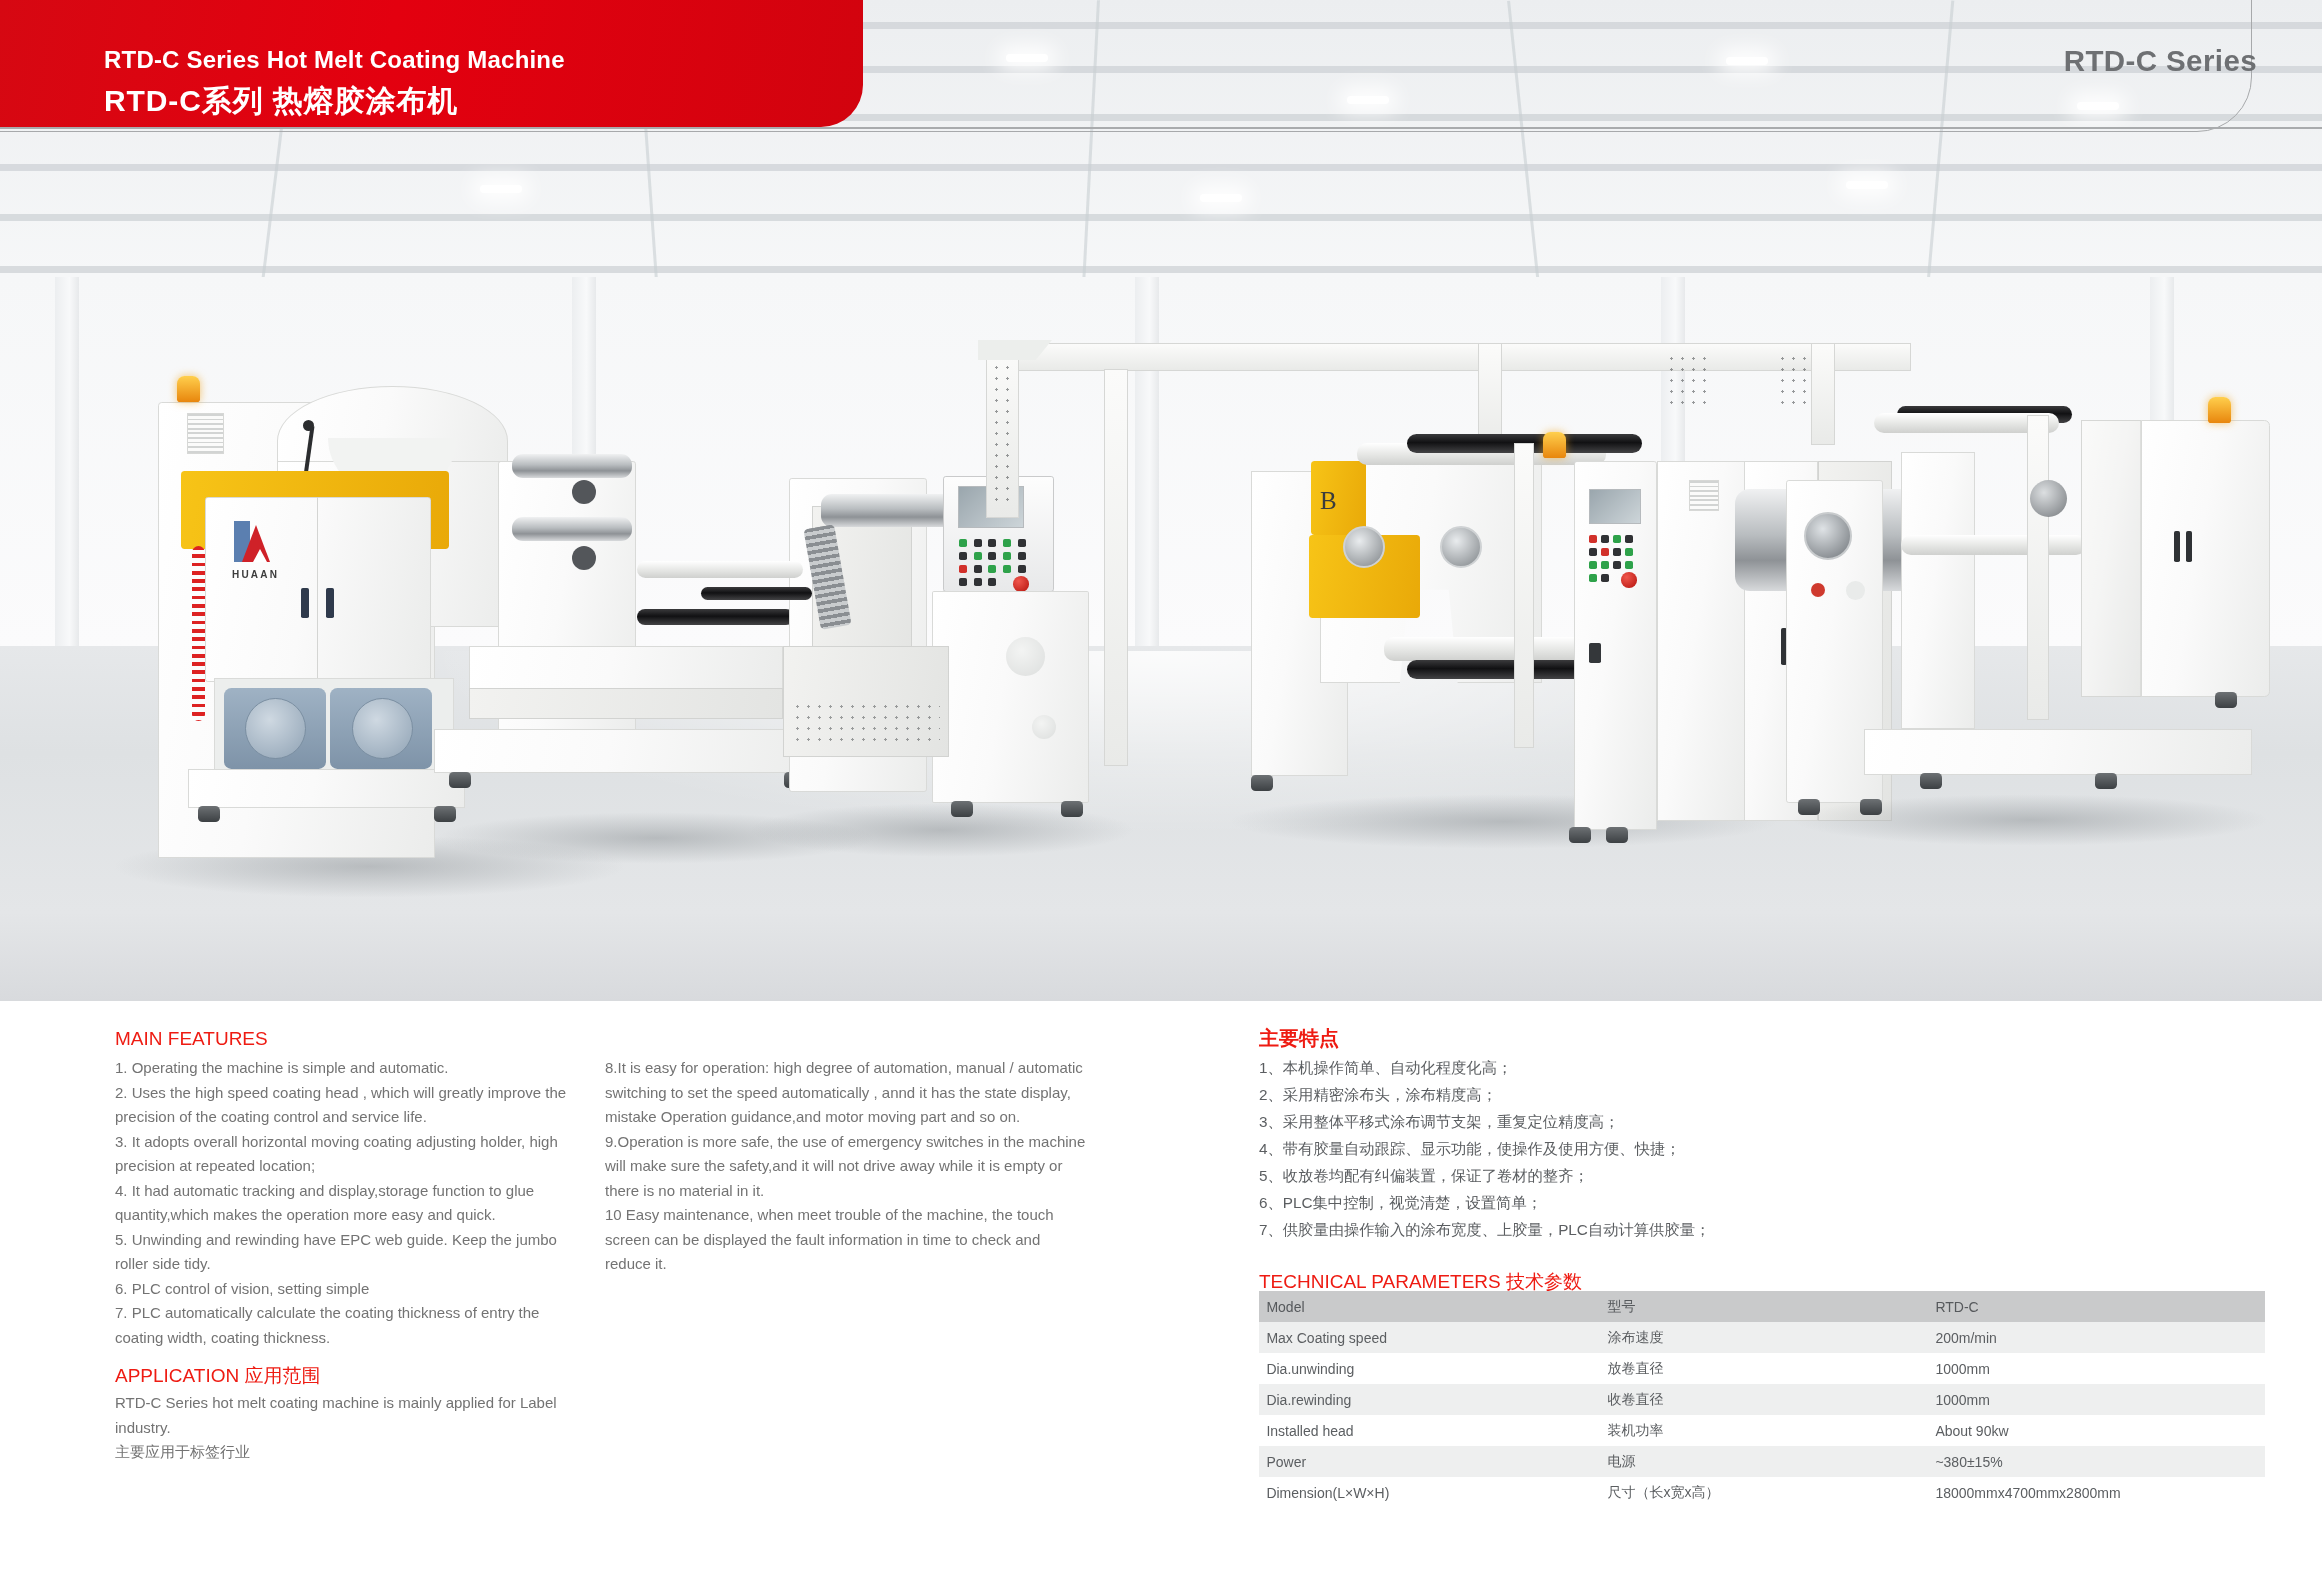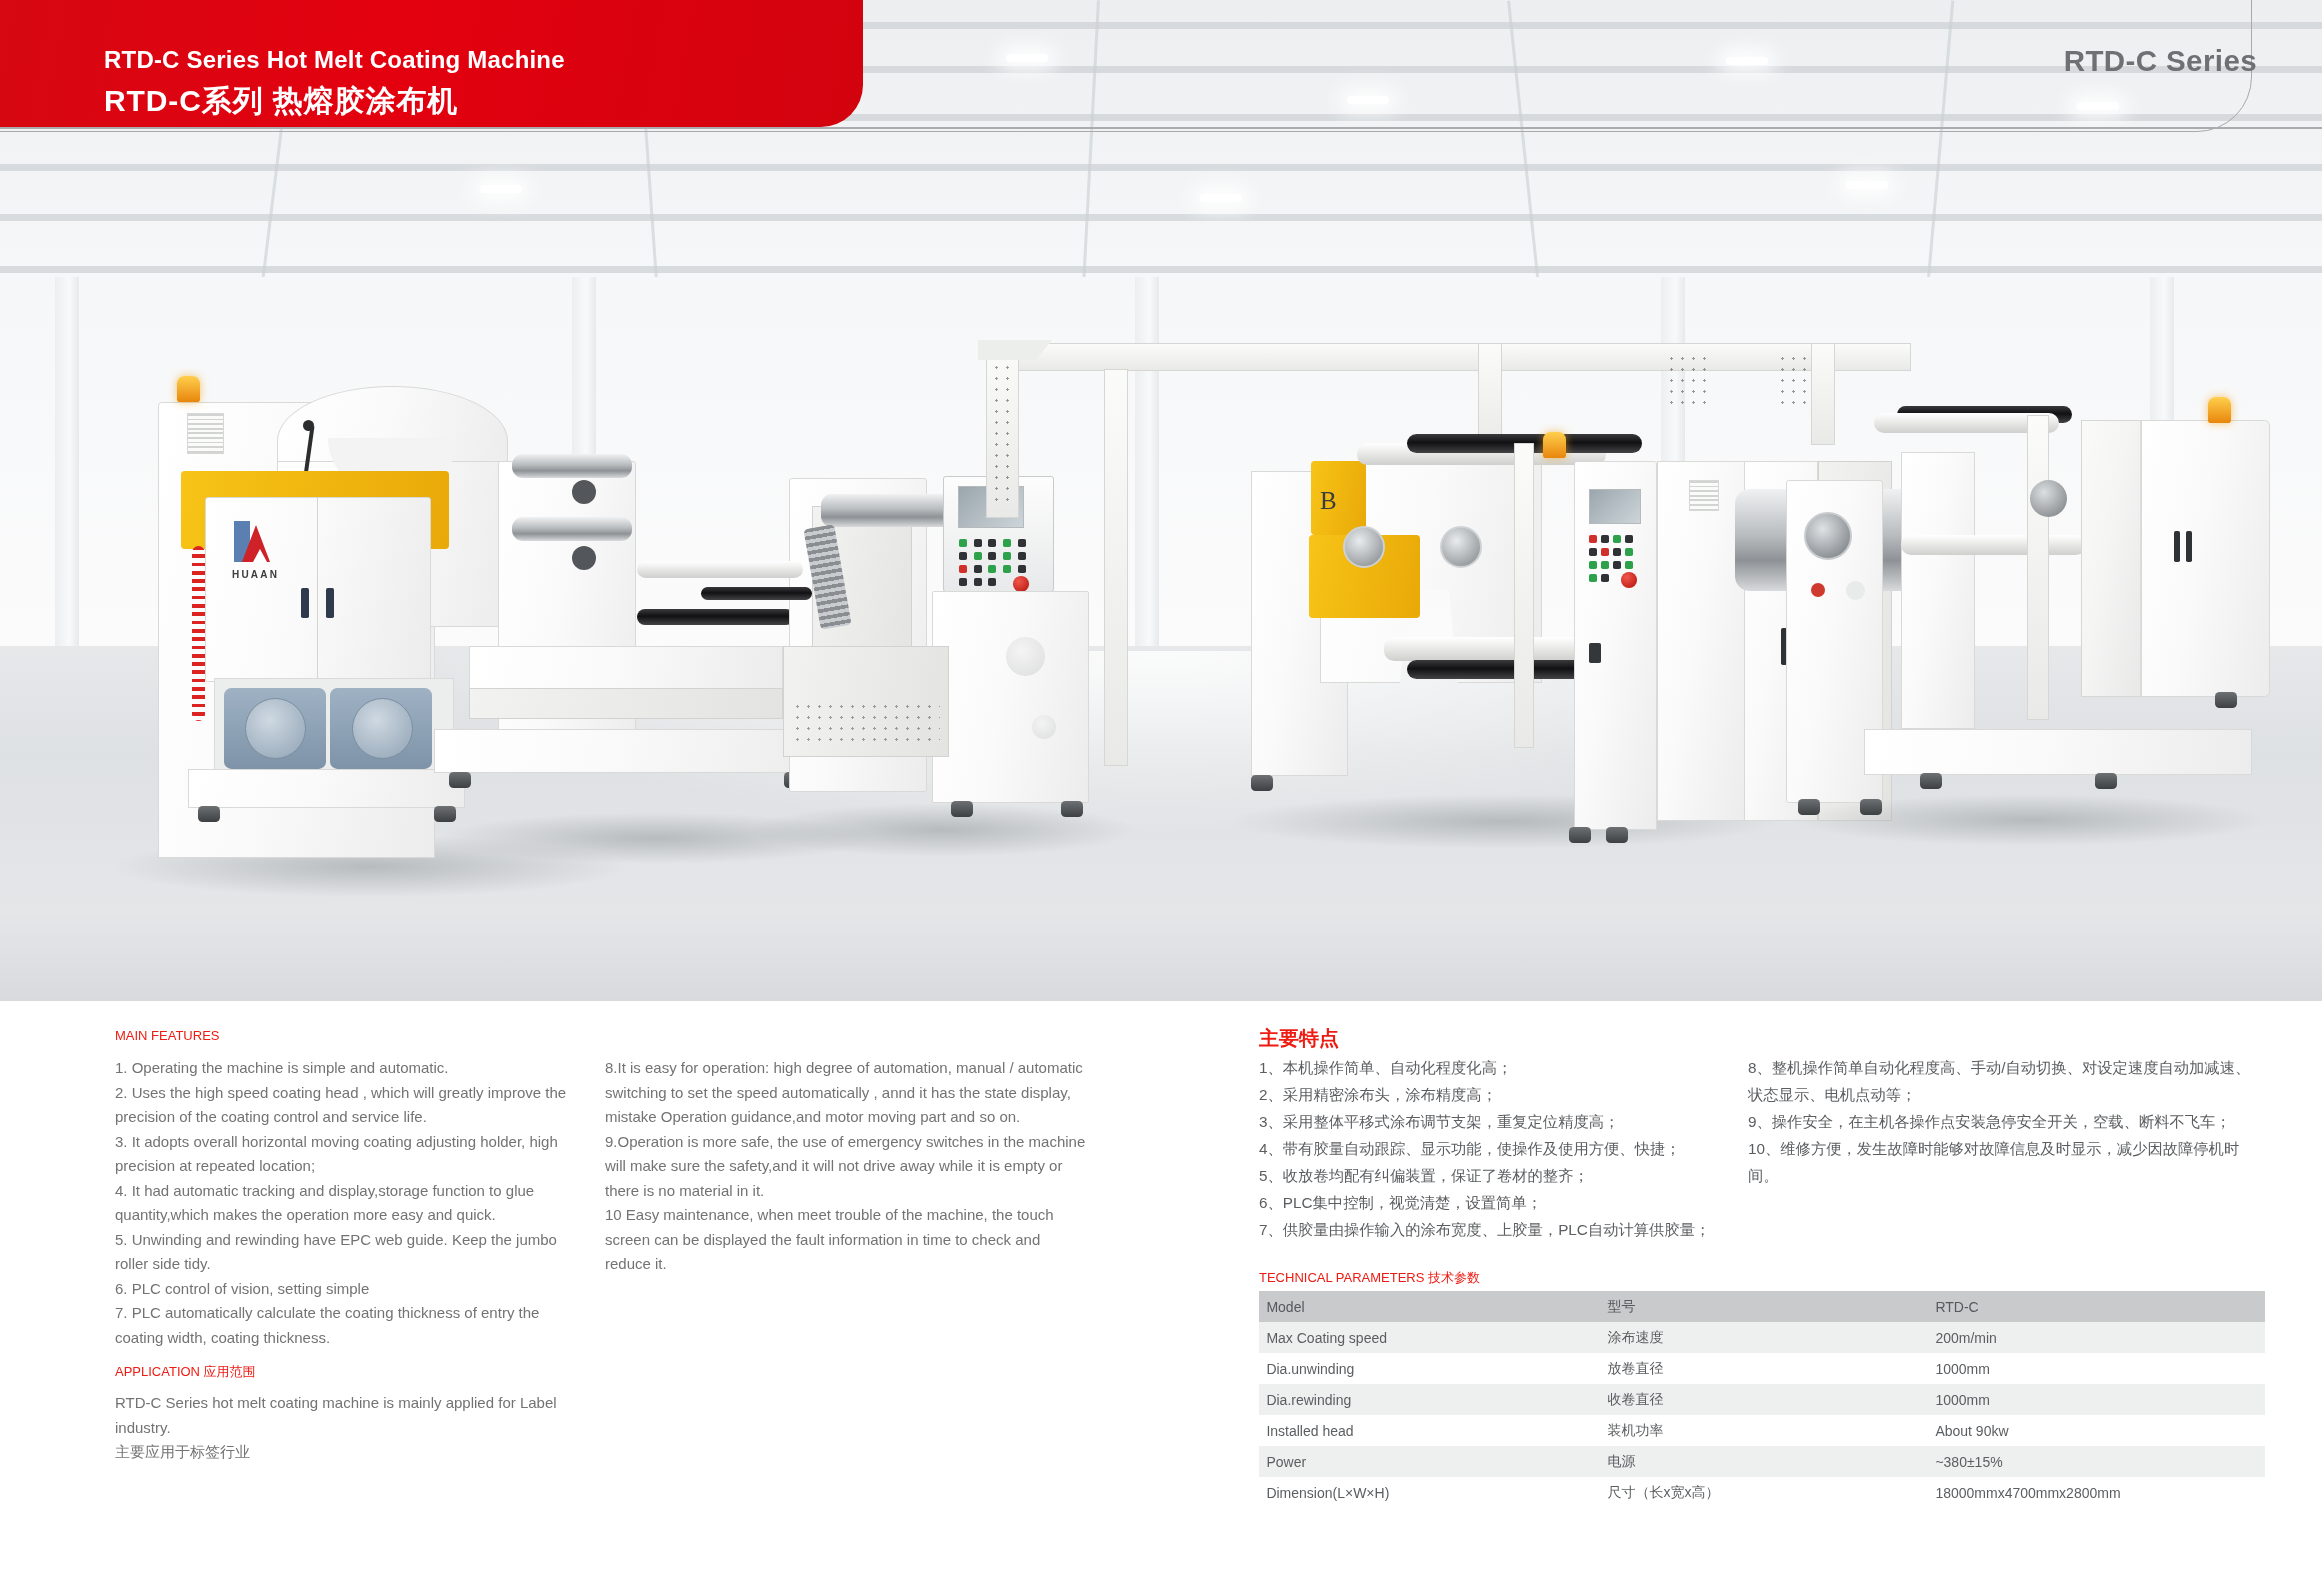--- a/index.html
+++ b/index.html
@@ -85,21 +85,21 @@
                 letter-spacing:0.9px; white-space:nowrap; }
   .series { position:absolute; right:65px; top:44px; color:#6e7073; font-size:29.5px;
             font-weight:700; letter-spacing:0.4px; z-index:20; }
   .frame { position:absolute; left:-74px; top:-55px; width:2326px; height:187px;
            border:1.5px solid #a7a9ab; border-radius:0 0 55px 0; z-index:15; pointer-events:none; }
   .hrule { position:absolute; left:0; top:127px; width:2322px; height:2.3px;
            background:#a9abad; z-index:18; }
 
   
   .content { position:absolute; left:0; top:1001px; width:2322px; height:584px; background:#fff; }
-  .sechead { position:absolute; color:#ee1b12; font-size:13px; font-weight:400; white-space:nowrap; }
+  .sechead { position:absolute; color:#ee1b12; font-size:19px; font-weight:400; white-space:nowrap; }
   .sechead.cn { font-size:20px; font-weight:700; }
   .para { position:absolute; color:#737373; font-size:15px; line-height:24.5px; }
   .para.cn { color:#5b5e61; font-size:15.3px; line-height:27px; }
   .para p { margin:0; }
 
   
   .tbl { position:absolute; left:1259px; top:1291px; width:1006px;
          border-collapse:collapse; table-layout:fixed; }
   .tbl td { font-size:14px; color:#5b5e61; padding:6.5px 0 6.5px 7.4px; vertical-align:middle;
             white-space:nowrap; }
@@ -395,25 +395,20 @@
     <div class="sechead cn" style="left:1259px;top:24px">主要特点</div>
     <div class="para cn" style="left:1259px;top:53px;width:489px">
       <p>1、本机操作简单、自动化程度化高；</p>
       <p>2、采用精密涂布头，涂布精度高；</p>
       <p>3、采用整体平移式涂布调节支架，重复定位精度高；</p>
       <p>4、带有胶量自动跟踪、显示功能，使操作及使用方便、快捷；</p>
       <p>5、收放卷均配有纠偏装置，保证了卷材的整齐；</p>
       <p>6、PLC集中控制，视觉清楚，设置简单；</p>
       <p>7、供胶量由操作输入的涂布宽度、上胶量，PLC自动计算供胶量；</p>
     </div>
-    <div class="para cn" style="left:1748px;top:53px;width:517px">
-      <p>8、整机操作简单自动化程度高、手动/自动切换、对设定速度自动加减速、状态显示、电机点动等；</p>
-      <p>9、操作安全，在主机各操作点安装急停安全开关，空载、断料不飞车；</p>
-      <p>10、维修方便，发生故障时能够对故障信息及时显示，减少因故障停机时间。</p>
-    </div>
 
     <div class="sechead" style="left:1259px;top:268px">TECHNICAL PARAMETERS 技术参数</div>
   </div>
 
   <table class="tbl">
     <tbody id="tbl-body">
         <tr class="head">
           <td class="c1">Model</td>
           <td class="c2">型号</td>
           <td class="c3">RTD-C</td>

